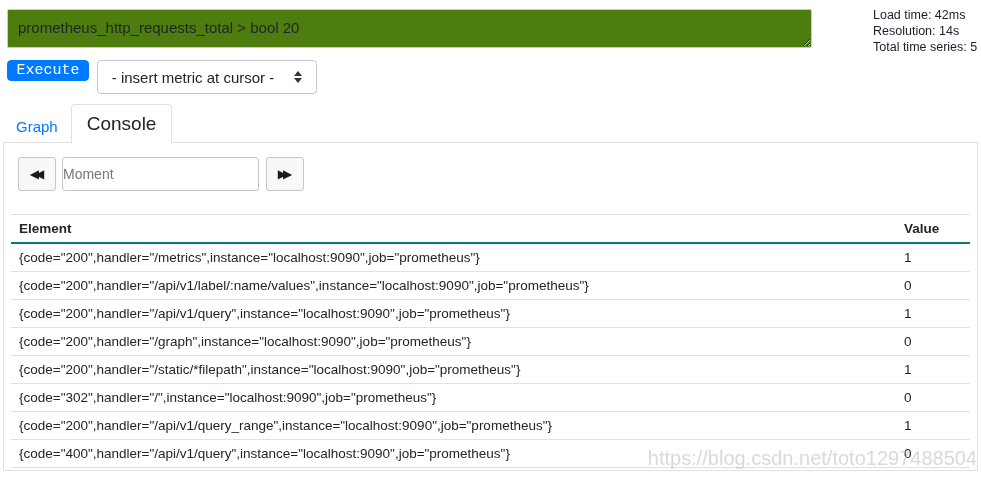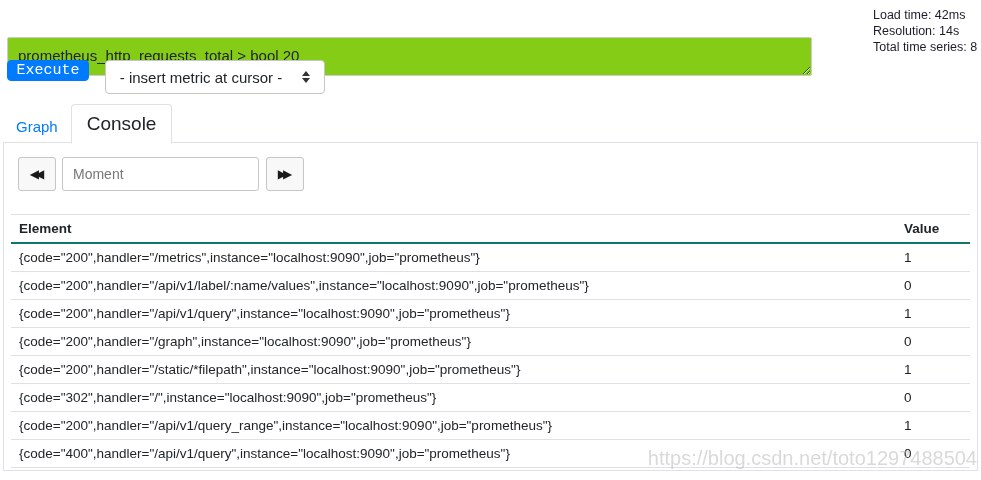--- a/index.html
+++ b/index.html
@@ -14,22 +14,21 @@
 
   
   .query-textarea {
     position: absolute; left: 7px; top: 9px;
     width: 805px; height: 39px;
     border: 1px solid #ccc; border-radius: 2px;
     padding: 9px 10px 0 10px;
     font-family: "Liberation Sans", "DejaVu Sans", sans-serif;
     font-size: 15px; color: #212529;
     resize: both; outline: none; overflow: hidden;
-    background: #84cc16;
-    margin-top: 28px;
+    background: #4d7c0f;
   }
 
   
   .stats {
     position: absolute; left: 873px; top: 7px;
     font-size: 12.5px; line-height: 16px; color: #1d1d2b;
     white-space: nowrap;
   }
 
   
@@ -42,21 +41,20 @@
     cursor: pointer;
   }
   .insert-select {
     position: absolute; left: 97px; top: 60px;
     width: 220px; height: 34px;
     background: #fff;
     border: 1px solid #c6c6c6; border-radius: 4px;
     display: flex; align-items: center; justify-content: center;
     gap: 20px; font-size: 15px; color: #212529;
     cursor: pointer;
-    margin-left: 8px;
   }
   .select-arrows { display: flex; flex-direction: column; gap: 2px; }
   .select-arrows .tri-up {
     width: 0; height: 0;
     border-left: 4px solid transparent; border-right: 4px solid transparent;
     border-bottom: 5px solid #333;
   }
   .select-arrows .tri-down {
     width: 0; height: 0;
     border-left: 4px solid transparent; border-right: 4px solid transparent;
@@ -106,21 +104,21 @@
     border: 1px solid #c6c6c6; border-radius: 3px;
     display: flex; align-items: center; justify-content: center;
     cursor: pointer;
     font-size: 12px; color: #1a1a1a;
   }
   .nav-btn .glyph { letter-spacing: -4px; padding-right: 4px; }
   .moment-input {
     width: 197px; height: 34px;
     margin-left: 6px; margin-right: 7px;
     border: 1px solid #c6c6c6; border-radius: 3px;
-    padding: 0 10px;
+    padding: 0 0;
     font-family: inherit; font-size: 14px; color: #212529;
     outline: none;
   }
   .moment-input::placeholder { color: #777; opacity: 1; }
 
   
   .console-table {
     width: 959px;
     margin: 23px 7px 0 7px;
     border-collapse: collapse;
@@ -152,21 +150,21 @@
   }
 </style>
 </head>
 <body>
 
 <textarea class="query-textarea" spellcheck="false" style="">prometheus_http_requests_total &gt; bool 20</textarea>
 
 <div class="stats">
   <div>Load time: 42ms</div>
   <div>Resolution: 14s</div>
-  <div>Total time series: 8</div>
+  <div>Total time series: 5</div>
 </div>
 
 <button class="execute-btn">Execute</button>
 
 <div class="insert-select">
   <span>- insert metric at cursor -</span>
   <span class="select-arrows">
     <span class="tri-up"></span>
     <span class="tri-down"></span>
   </span>

